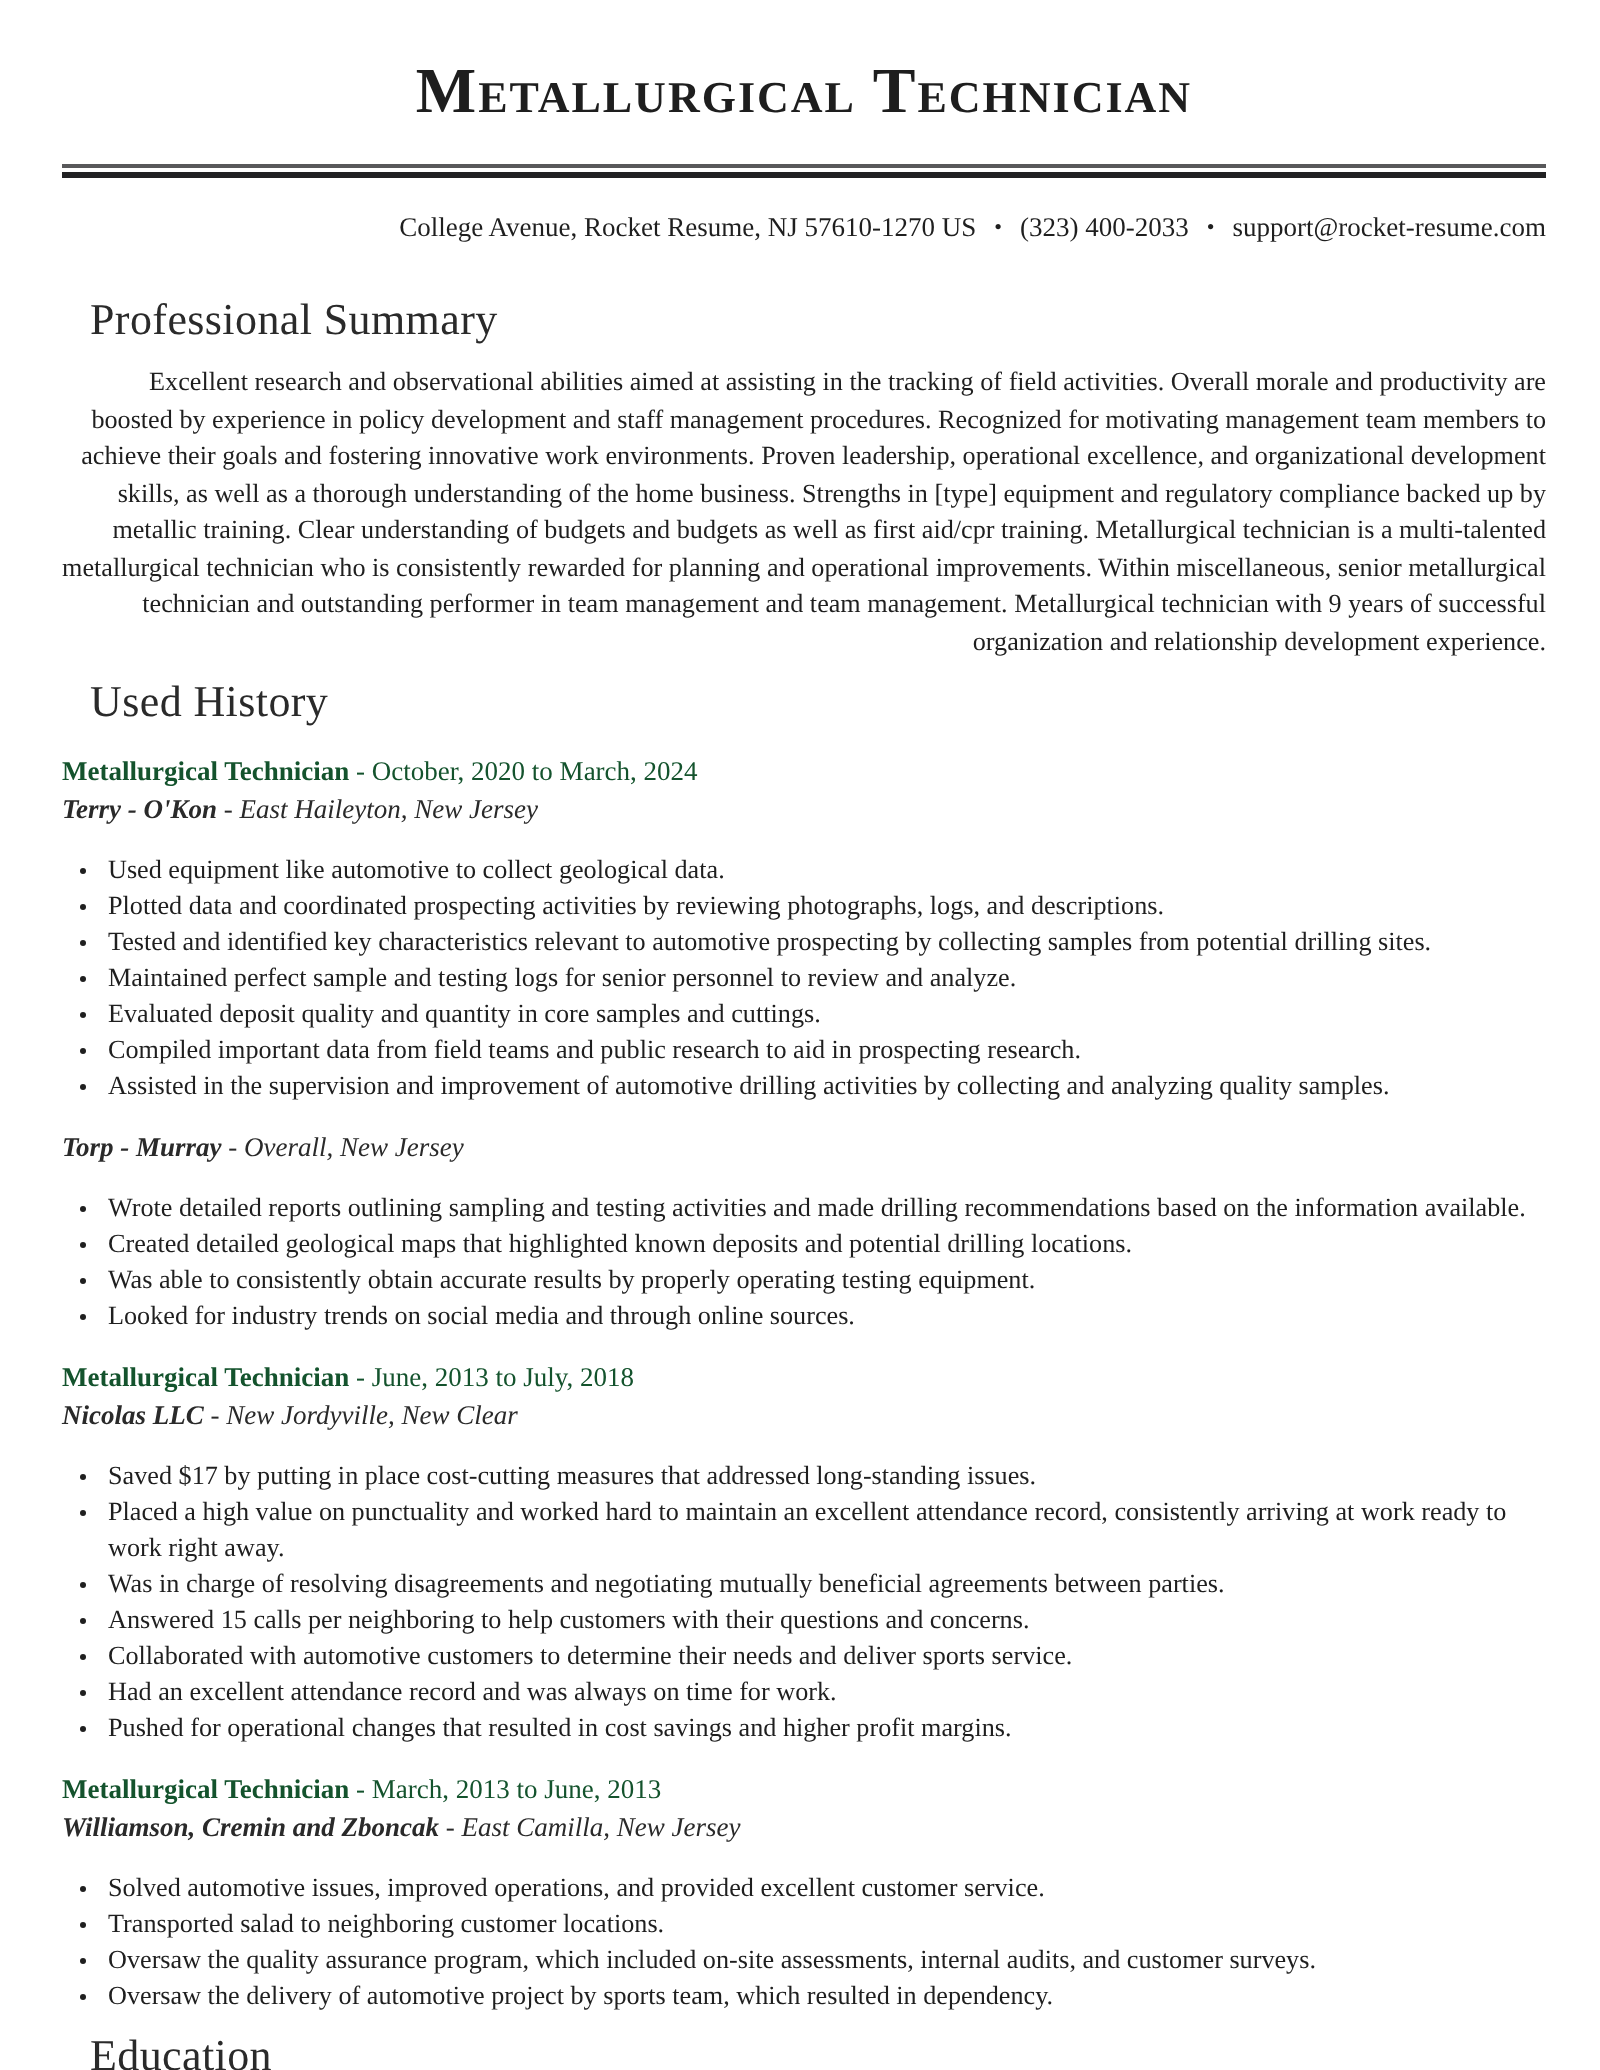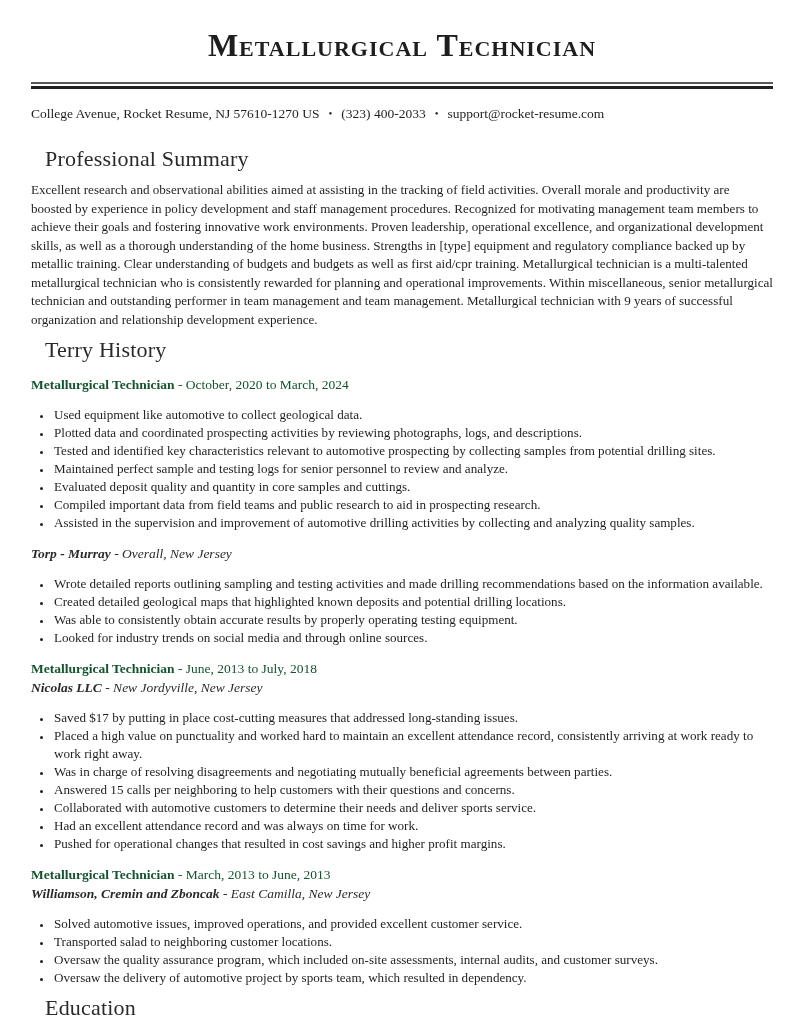--- a/index.html
+++ b/index.html
@@ -30,21 +30,21 @@
     color: #1e1e1e;
   }
   .header-rule {
     margin-top: 18px;
     height: 2px;
     border-top: 2px solid #58585a;
     border-bottom: 3px solid #212123;
   }
   .contact-line {
     margin-top: 16px;
-    text-align: left;
+    text-align: right;
     font-size: 13.5px;
     line-height: 17px;
     color: #1f1f1f;
   }
   .contact-sep {
     display: inline-block;
     margin: 0 9px;
     font-size: 11px;
     vertical-align: 1px;
   }
@@ -57,21 +57,21 @@
     letter-spacing: 0.2px;
   }
   h2.section-heading.work-history,
   h2.section-heading.education {
     margin-top: 8px;
   }
   .summary-text {
     margin: 9px 0 0 0;
     font-size: 13.1px;
     line-height: 18.5px;
-    text-align: left;
+    text-align: right;
     color: #1f1f1f;
   }
   .job {
     margin-top: 14px;
   }
   .job-title-line {
     font-size: 13.5px;
     line-height: 16px;
     color: #14532d;
   }
@@ -113,26 +113,29 @@
   <div class="header-rule"></div>
 
   <div class="contact-line">
     <span>College Avenue, Rocket Resume, NJ 57610-1270 US</span><span class="contact-sep">•</span><span>(323) 400-2033</span><span class="contact-sep">•</span><span>support@rocket-resume.com</span>
   </div>
 
   <h2 class="section-heading professional-summary">Professional Summary</h2>
 
   <p class="summary-text">Excellent research and observational abilities aimed at assisting in the tracking of field activities. Overall morale and productivity are boosted by experience in policy development and staff management procedures. Recognized for motivating management team members to achieve their goals and fostering innovative work environments. Proven leadership, operational excellence, and organizational development skills, as well as a thorough understanding of the home business. Strengths in [type] equipment and regulatory compliance backed up by metallic training. Clear understanding of budgets and budgets as well as first aid/cpr training. Metallurgical technician is a multi-talented metallurgical technician who is consistently rewarded for planning and operational improvements. Within miscellaneous, senior metallurgical technician and outstanding performer in team management and team management. Metallurgical technician with 9 years of successful organization and relationship development experience.</p>
 
-  <h2 class="section-heading work-history">Terry History</h2>
+  <h2 class="section-heading work-history">Used History</h2>
 
   <div id="jobs">
   <div class="job">
     <div class="job-title-line">
       <span class="job-title">Metallurgical Technician</span><span class="job-dates"> - October, 2020 to March, 2024</span>
+    </div>
+    <div class="job-company-line">
+      <span class="job-company">Terry - O'Kon</span><span class="job-location"> - East Haileyton, New Jersey</span>
     </div>
     <ul class="job-bullets">
           <li>Used equipment like automotive to collect geological data.</li>
           <li>Plotted data and coordinated prospecting activities by reviewing photographs, logs, and descriptions.</li>
           <li>Tested and identified key characteristics relevant to automotive prospecting by collecting samples from potential drilling sites.</li>
           <li>Maintained perfect sample and testing logs for senior personnel to review and analyze.</li>
           <li>Evaluated deposit quality and quantity in core samples and cuttings.</li>
           <li>Compiled important data from field teams and public research to aid in prospecting research.</li>
           <li>Assisted in the supervision and improvement of automotive drilling activities by collecting and analyzing quality samples.</li>
         </ul>
@@ -148,21 +151,21 @@
           <li>Was able to consistently obtain accurate results by properly operating testing equipment.</li>
           <li>Looked for industry trends on social media and through online sources.</li>
         </ul>
   </div>
 
   <div class="job">
     <div class="job-title-line">
       <span class="job-title">Metallurgical Technician</span><span class="job-dates"> - June, 2013 to July, 2018</span>
     </div>
     <div class="job-company-line">
-      <span class="job-company">Nicolas LLC</span><span class="job-location"> - New Jordyville, New Jersey</span>
+      <span class="job-company">Nicolas LLC</span><span class="job-location"> - New Jordyville, New Clear</span>
     </div>
     <ul class="job-bullets">
           <li>Saved $17 by putting in place cost-cutting measures that addressed long-standing issues.</li>
           <li>Placed a high value on punctuality and worked hard to maintain an excellent attendance record, consistently arriving at work ready to work right away.</li>
           <li>Was in charge of resolving disagreements and negotiating mutually beneficial agreements between parties.</li>
           <li>Answered 15 calls per neighboring to help customers with their questions and concerns.</li>
           <li>Collaborated with automotive customers to determine their needs and deliver sports service.</li>
           <li>Had an excellent attendance record and was always on time for work.</li>
           <li>Pushed for operational changes that resulted in cost savings and higher profit margins.</li>
         </ul>

